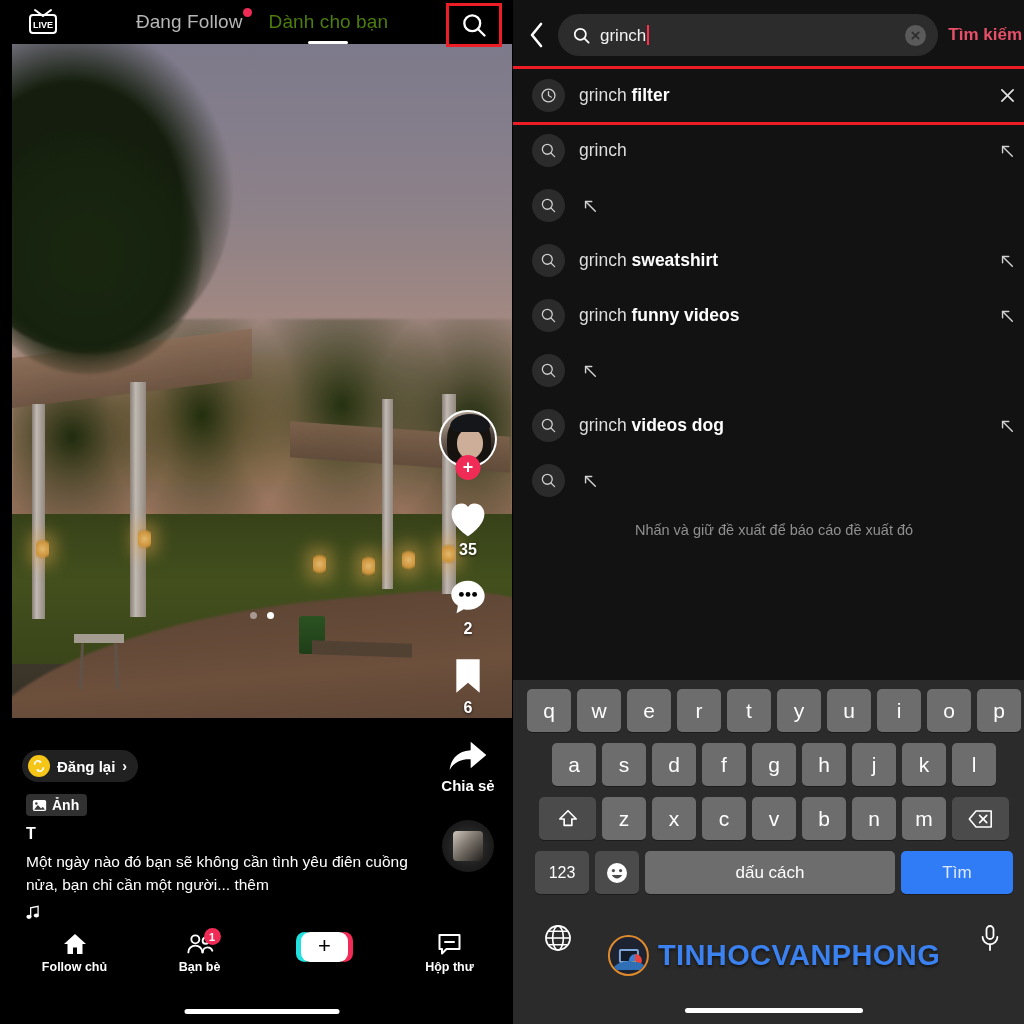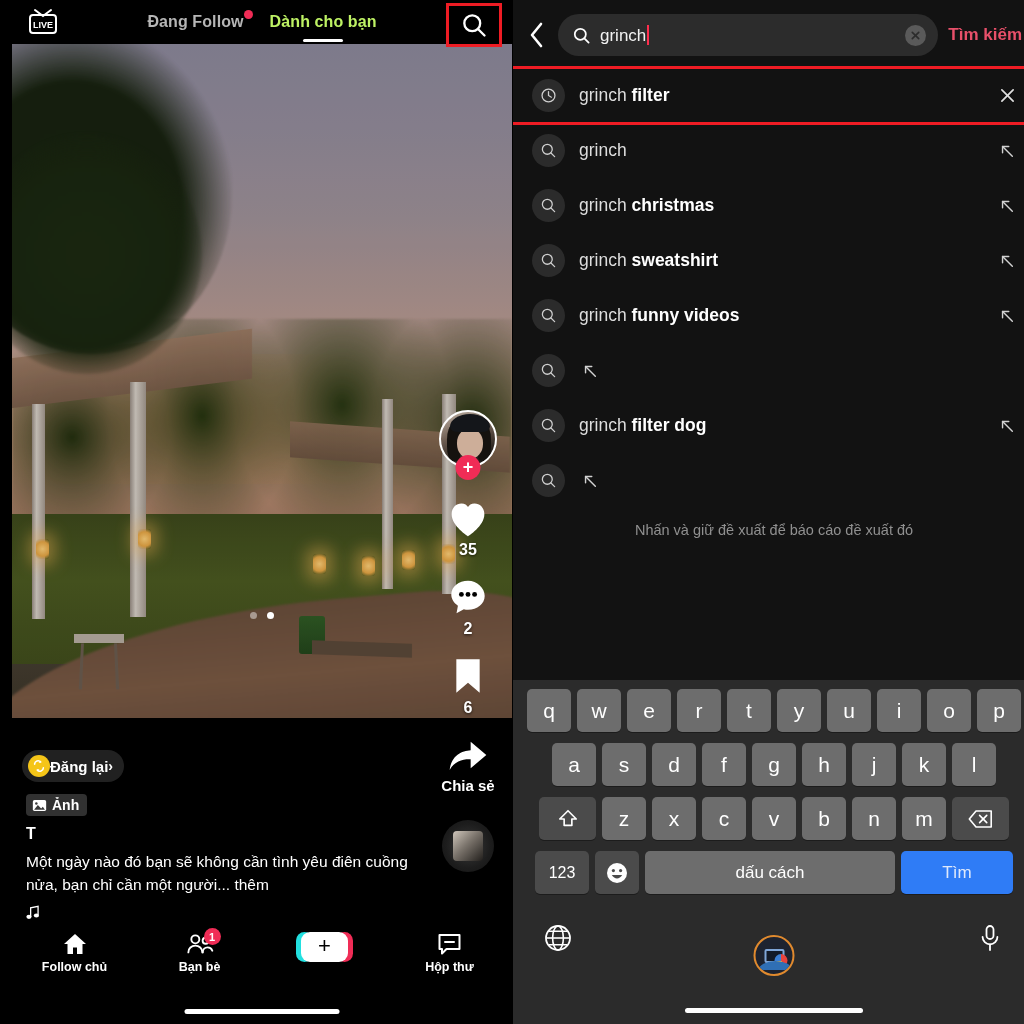--- a/index.html
+++ b/index.html
@@ -145,22 +145,22 @@
 
   
   .top-bar {
     position: absolute; left: 0; top: 0; width: 500px; height: 44px;
     display: flex; align-items: center; z-index: 20;
     background: #000;
   }
   .live-btn { position: absolute; left: 14px; top: 7px; width: 34px; height: 30px; }
   .tabs { position: absolute; left: 0; right: 0; top: 0; height: 44px;
           display: flex; justify-content: center; align-items: center; gap: 26px; }
-  .tab { position: relative; color: #b6b6b6; font-size: 16px; font-weight: 700; letter-spacing: .1px; }
-  .tab.active { color: #bef264; }
+  .tab { position: relative; color: #b6b6b6; font-size: 19px; font-weight: 400; letter-spacing: .1px; }
+  .tab.active { color: #4d7c0f; }
   .tab.active::after {
     content: ""; position: absolute; left: 50%; transform: translateX(-50%);
     bottom: -11px; width: 40px; height: 3.5px; background: #fff; border-radius: 2px;
   }
   .tab-dot {
     position: absolute; right: -9px; top: -3px;
     width: 9px; height: 9px; border-radius: 50%; background: #f02c56;
   }
   .search-hl {
     position: absolute; right: 10px; top: 3px;
@@ -200,21 +200,21 @@
     background: radial-gradient(circle at 50% 50%, #3a3a3a 0%, #1d1d1d 60%, #121212 100%);
     display: flex; align-items: center; justify-content: center; overflow: hidden;
   }
   .disc-inner { width: 30px; height: 30px; border-radius: 4px;
     background: linear-gradient(135deg,#cfc6bb 0%, #7b746c 45%, #221f1c 100%); }
 
   
   .caption-zone { position: absolute; left: 0; bottom: 104px; width: 500px; z-index: 16; padding: 0 14px; }
   .repost {
     position: absolute; left: 10px; top: -44px;
-    display: inline-flex; align-items: center; 
+    display: inline-flex; align-items: center; gap: 7px;
     background: rgba(40,40,40,.82); border-radius: 18px; padding: 5px 11px 5px 6px;
   }
   .repost-badge { width: 22px; height: 22px; border-radius: 50%; background: #f5c518;
                   display: flex; align-items: center; justify-content: center; }
   .repost-text { color: #fff; font-size: 15px; font-weight: 700; }
   .repost-chev { color: #fff; font-size: 14px; font-weight: 700; }
   .photo-tag {
     display: inline-flex; align-items: center; gap: 5px;
     background: rgba(58,58,58,.85); border-radius: 4px; padding: 3px 8px 3px 6px;
     margin-bottom: 9px;
@@ -574,21 +574,20 @@
         </div>
       </div>
 
       <div class="suggest-row">
         <div class="sug-icon">
           <svg width="17" height="17" viewBox="0 0 20 20">
               <circle cx="8.6" cy="8.6" r="5.8" stroke="#cfcfcf" stroke-width="1.5" fill="none"></circle>
               <line x1="12.9" y1="12.9" x2="17.2" y2="17.2" stroke="#cfcfcf" stroke-width="1.5" stroke-linecap="round"></line>
             </svg>
         </div>
-        <div class="sug-text"><span class="pre">grinch </span><b>christmas</b></div>
         <div class="sug-end">
           <svg width="16" height="16" viewBox="0 0 18 18">
               <path d="M15 15 L4 4" stroke="#d2d2d2" stroke-width="1.6" stroke-linecap="round"></path>
               <path d="M4 11V4h7" stroke="#d2d2d2" stroke-width="1.6" fill="none" stroke-linecap="round" stroke-linejoin="round"></path>
             </svg>
         </div>
       </div>
 
       <div class="suggest-row">
         <div class="sug-icon">
@@ -639,21 +638,21 @@
       </div>
 
 
       <div class="suggest-row">
         <div class="sug-icon">
           <svg width="17" height="17" viewBox="0 0 20 20">
               <circle cx="8.6" cy="8.6" r="5.8" stroke="#cfcfcf" stroke-width="1.5" fill="none"></circle>
               <line x1="12.9" y1="12.9" x2="17.2" y2="17.2" stroke="#cfcfcf" stroke-width="1.5" stroke-linecap="round"></line>
             </svg>
         </div>
-        <div class="sug-text"><span class="pre">grinch </span><b>filter dog</b></div>
+        <div class="sug-text"><span class="pre">grinch </span><b>videos dog</b></div>
         <div class="sug-end">
           <svg width="16" height="16" viewBox="0 0 18 18">
               <path d="M15 15 L4 4" stroke="#d2d2d2" stroke-width="1.6" stroke-linecap="round"></path>
               <path d="M4 11V4h7" stroke="#d2d2d2" stroke-width="1.6" fill="none" stroke-linecap="round" stroke-linejoin="round"></path>
             </svg>
         </div>
       </div>
 
       <div class="suggest-row">
         <div class="sug-icon">
@@ -751,16 +750,17 @@
       </div>
       <div class="kb-home-indicator"></div>
     </div>
 
     <div class="watermark">
       <div class="wm-logo">
         <div class="wm-screen"></div>
         <div class="wm-pie"></div>
         <div class="wm-wave"></div>
       </div>
+      <div class="wm-text">TINHOCVANPHONG</div>
     </div>
 
   </div>
 </div>
 
 </body></html>

